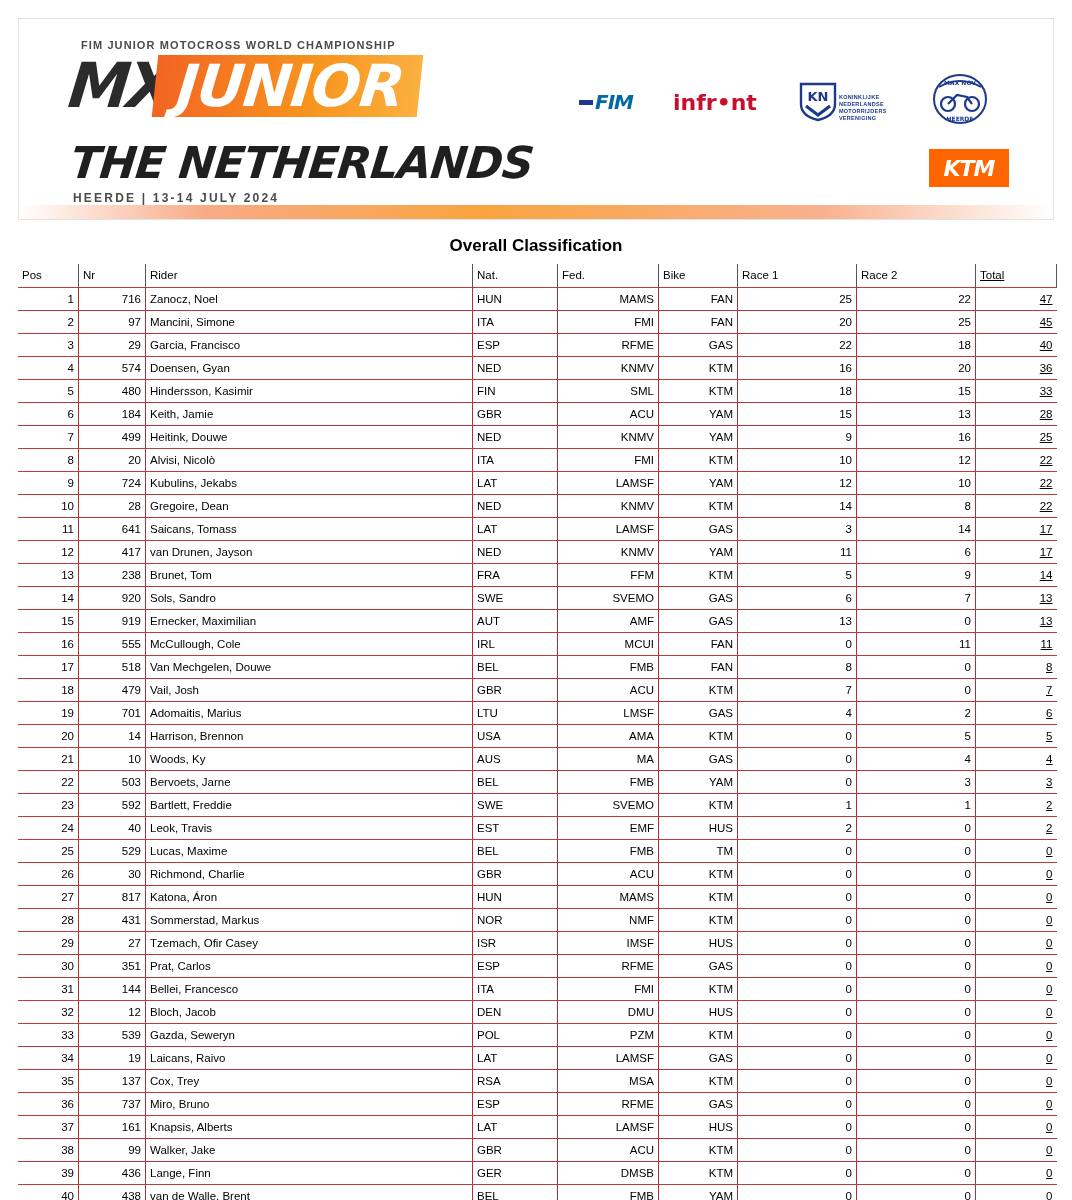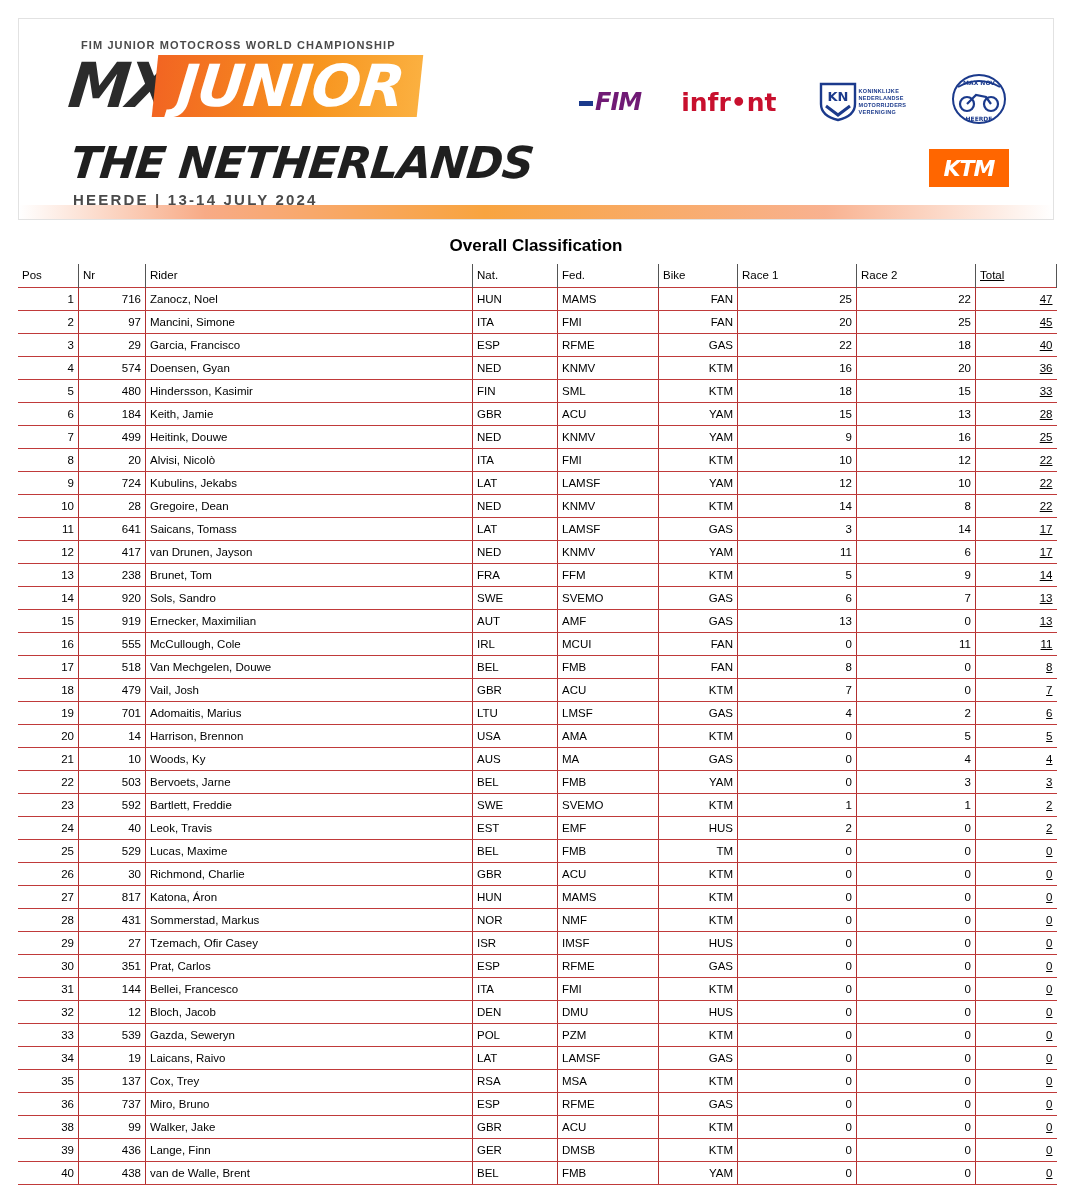--- a/index.html
+++ b/index.html
@@ -79,21 +79,21 @@
     font-weight: bold;
     font-style: italic;
     letter-spacing: -1px;
     color: #1f1f1f;
     transform: skewX(-6deg);
   }
   .subtitle {
     position: absolute;
     left: 54px;
     top: 172px;
-    font-size: 15px;
+    font-size: 12px;
     font-weight: bold;
     letter-spacing: 2.2px;
     color: #4a4a4a;
   }
   .swoosh {
     position: absolute;
     left: 0;
     right: 0;
     bottom: 0;
     height: 14px;
@@ -102,46 +102,46 @@
 
   .logo-row {
     position: absolute;
     left: 560px;
     top: 52px;
     display: flex;
     align-items: center;
     gap: 40px;
   }
   .logo-fim {
-    color: #701a75;
+    color: #0369a1;
     font-family: "DejaVu Sans", sans-serif;
-    font-size: 24px;
+    font-size: 20px;
     font-weight: bold;
     font-style: italic;
     letter-spacing: -1px;
     position: relative;
   }
   .logo-fim .dash {
     display: inline-block;
     width: 14px;
     height: 5px;
     background: #1b3a8c;
     margin-right: 2px;
     vertical-align: 4px;
   }
   .logo-infront {
     color: #c8102e;
     font-family: "DejaVu Sans", sans-serif;
-    font-size: 25px;
+    font-size: 22px;
     font-weight: bold;
     letter-spacing: 0px;
   }
   .logo-knmv {
     display: flex;
-    align-items: center;
+    align-items: flex-end;
     gap: 0;
   }
   .knmv-mark {
     width: 42px;
     height: 40px;
     position: relative;
   }
   .knmv-text {
     font-size: 5.5px;
     line-height: 7px;
@@ -218,21 +218,21 @@
   table.results tbody td.first {
     border-left: none;
   }
   table.results tbody td.last {
     border-right: none;
   }
   .c-pos   { width: 52px;  text-align: right; }
   .c-nr    { width: 58px;  text-align: right; margin-top: 32px; }
   .c-rider { width: 318px; text-align: left; }
   .c-nat   { width: 76px;  text-align: left; }
-  .c-fed   { width: 92px;  text-align: left; }
+  .c-fed   { width: 92px;  text-align: right; }
   .c-bike  { width: 70px;  text-align: right; }
   .c-r1    { width: 110px; text-align: right; }
   .c-r2    { width: 110px; text-align: right; }
   .c-total { width: 72px;  text-align: right; text-decoration: underline; }
   thead .c-pos, thead .c-nr, thead .c-r1, thead .c-r2, thead .c-total { text-align: left; }
 </style>
 </head>
 <body>
 
 <div class="banner">
@@ -694,20 +694,31 @@
           <td class="c-nr">737</td>
           <td class="c-rider">Miro, Bruno</td>
           <td class="c-nat">ESP</td>
           <td class="c-fed">RFME</td>
           <td class="c-bike">GAS</td>
           <td class="c-r1">0</td>
           <td class="c-r2">0</td>
           <td class="c-total last">0</td>
         </tr>
         <tr>
+          <td class="c-pos first">37</td>
+          <td class="c-nr">161</td>
+          <td class="c-rider">Knapsis, Alberts</td>
+          <td class="c-nat">LAT</td>
+          <td class="c-fed">LAMSF</td>
+          <td class="c-bike">HUS</td>
+          <td class="c-r1">0</td>
+          <td class="c-r2">0</td>
+          <td class="c-total last">0</td>
+        </tr>
+        <tr>
           <td class="c-pos first">38</td>
           <td class="c-nr">99</td>
           <td class="c-rider">Walker, Jake</td>
           <td class="c-nat">GBR</td>
           <td class="c-fed">ACU</td>
           <td class="c-bike">KTM</td>
           <td class="c-r1">0</td>
           <td class="c-r2">0</td>
           <td class="c-total last">0</td>
         </tr>

